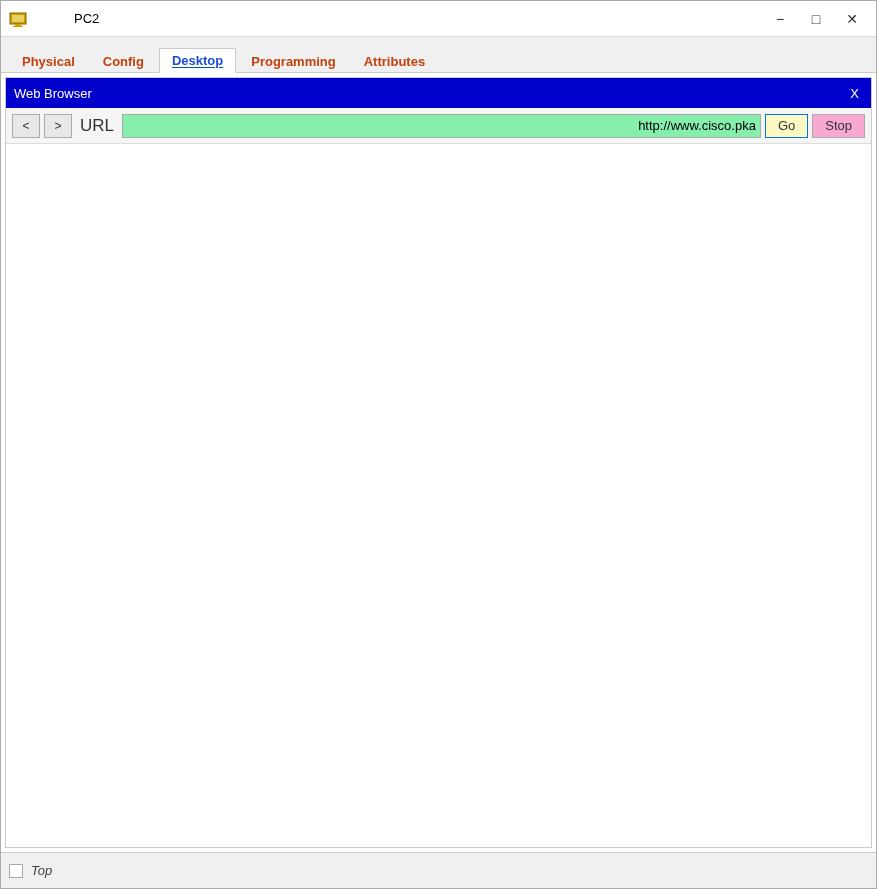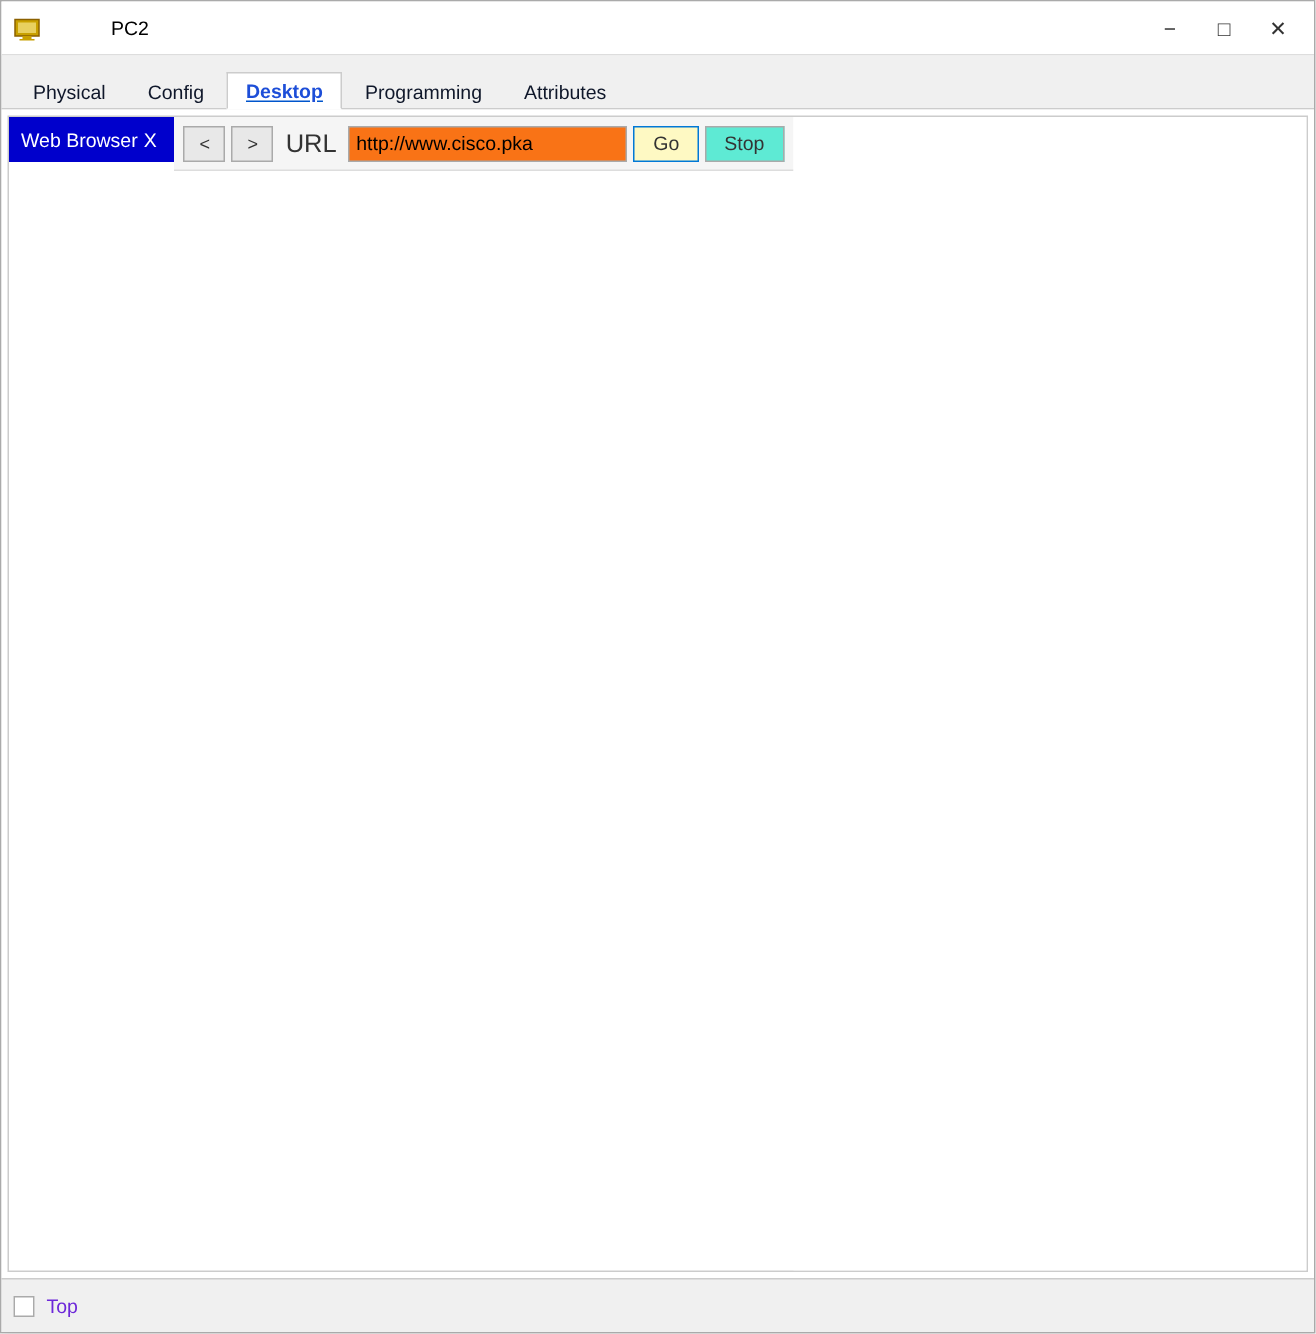--- a/index.html
+++ b/index.html
@@ -72,25 +72,26 @@
       border-bottom: 1px solid #ccc;
       height: 36px;
     }
 
     .tab {
       padding: 4px 12px;
       cursor: pointer;
       border: 1px solid transparent;
       border-bottom: none;
       background: transparent;
-      color: #0f172a;
+      color: #c2410c;
       font-size: 13px;
       margin-right: 2px;
       position: relative;
       bottom: -1px;
+      font-weight: bold;
     }
 
     .tab.active {
       background: white;
       border: 1px solid #ccc;
       border-bottom: 1px solid white;
       color: #1d4ed8;
       font-weight: bold;
       text-decoration: underline;
       text-decoration-color: #0055cc;
@@ -104,20 +105,21 @@
       display: flex;
       flex-direction: column;
       padding: 4px;
       overflow: hidden;
     }
 
     
     .web-browser {
       flex: 1;
       display: flex;
+      flex-direction: column;
       border: 1px solid #ccc;
       overflow: hidden;
     }
 
     .browser-title-bar {
       background: #0000cc;
       color: white;
       padding: 4px 8px;
       display: flex;
       align-items: center;
@@ -168,37 +170,38 @@
       color: #333;
       margin: 0 4px;
     }
 
     .url-input {
       flex: 1;
       height: 24px;
       border: 1px solid #aaa;
       padding: 0 4px;
       font-size: 13px;
-      background: #f97316;
+      background: #86efac;
+      text-align: right;
     }
 
     .go-btn {
       height: 24px;
       padding: 0 12px;
       background: #fef9c3;
       border: 1px solid #0078d7;
       cursor: pointer;
       font-size: 13px;
       color: #333;
     }
 
     .stop-btn {
       height: 24px;
       padding: 0 12px;
-      background: #5eead4;
+      background: #f9a8d4;
       border: 1px solid #aaa;
       cursor: pointer;
       font-size: 13px;
       color: #333;
     }
 
     
     .browser-content {
       flex: 1;
       background: white;
@@ -221,21 +224,22 @@
       border: 1px solid #aaa;
       background: white;
       cursor: pointer;
       display: flex;
       align-items: center;
       justify-content: center;
     }
 
     .bottom-label {
       font-size: 13px;
-      color: #6d28d9;
+      color: #404040;
+      font-style: italic;
     }
 
     
     .pc2-icon {
       width: 18px;
       height: 18px;
       display: flex;
       align-items: center;
       justify-content: center;
     }

